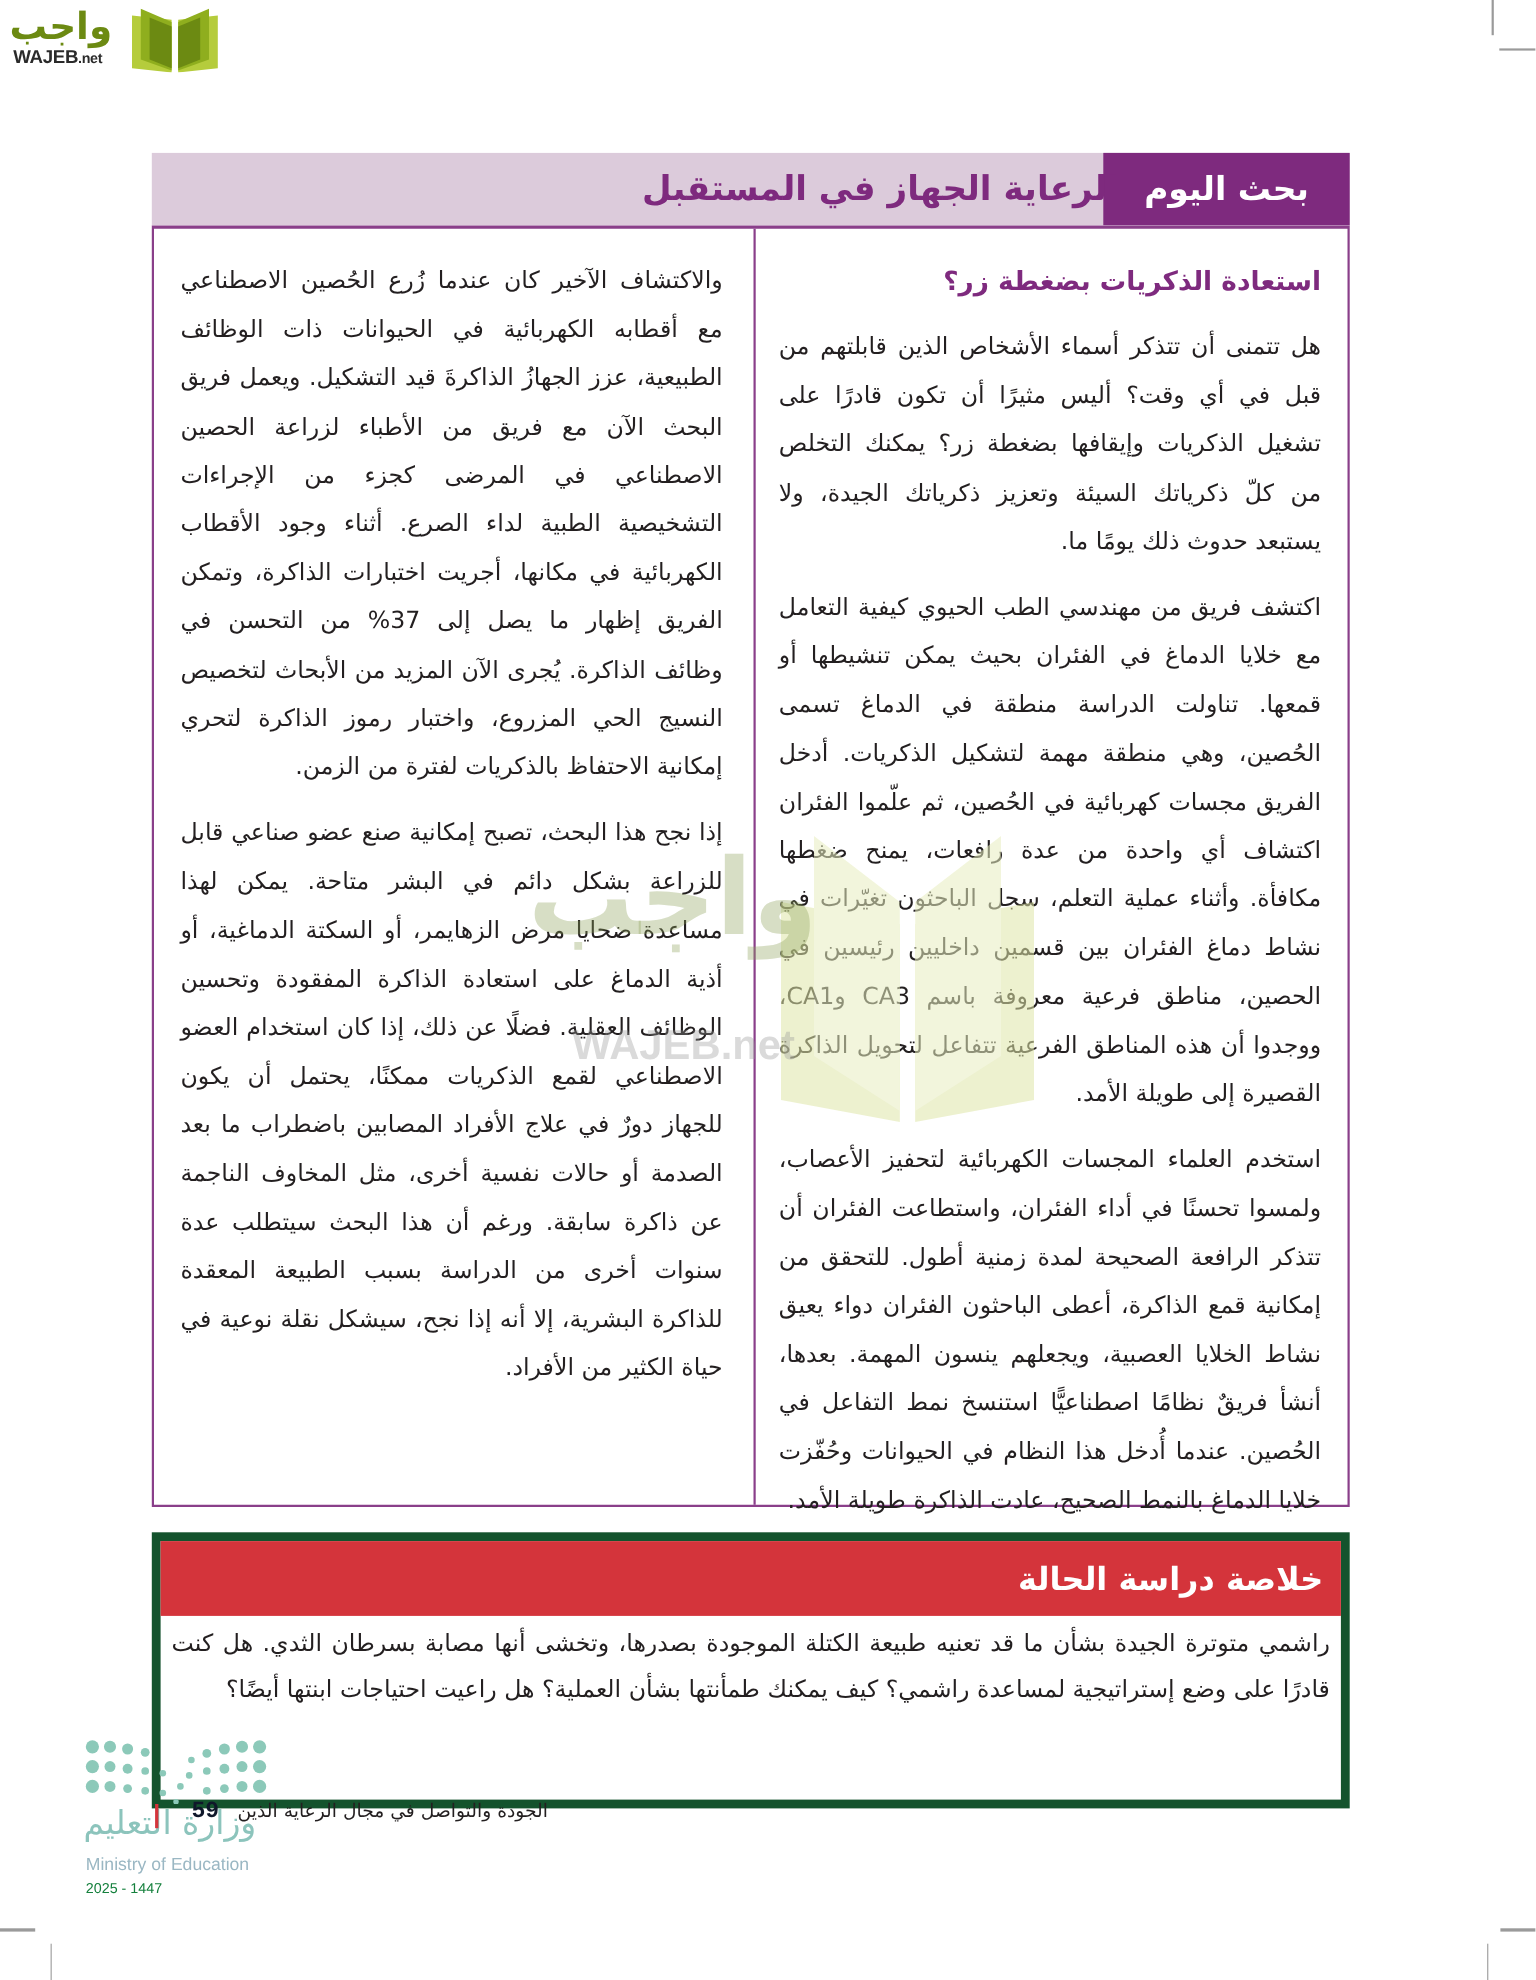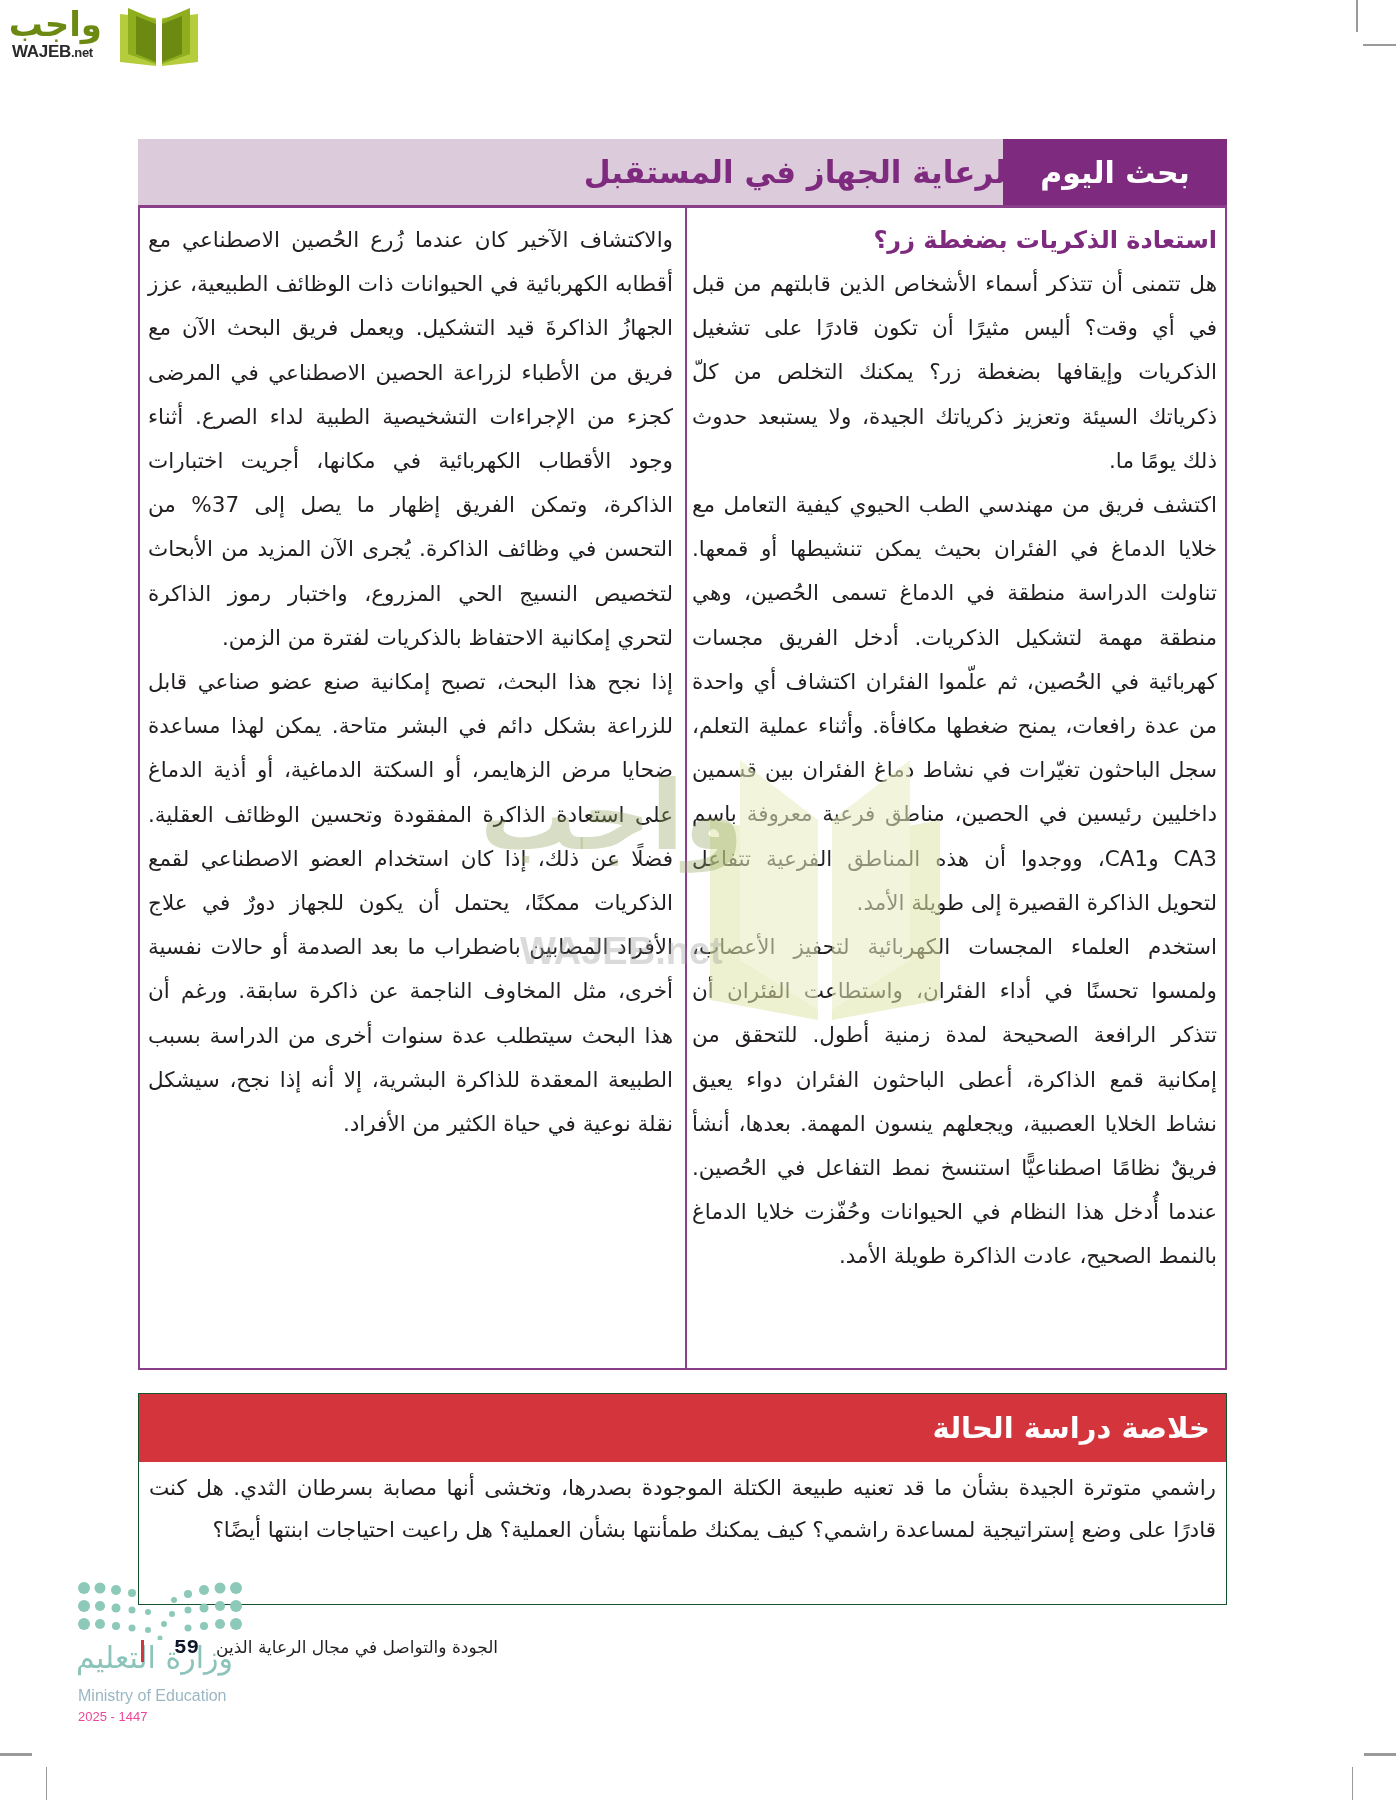--- a/index.html
+++ b/index.html
@@ -22,38 +22,38 @@
     .banner { position: absolute; left: 138px; top: 139px; width: 1089px; height: 66px; background: #dccbdb; }
     .banner-tag { position: absolute; right: 0; top: 0; width: 224px; height: 66px; background: #7e2a7e; color: #ffffff; font-weight: bold; font-size: 30px; display: flex; align-items: center; justify-content: center; direction: rtl; }
     .banner-title { position: absolute; right: 210px; top: 0; height: 66px; display: flex; align-items: center; direction: rtl; color: #7e2a7e; font-weight: bold; font-size: 31px; }
 
     
     .columns { position: absolute; left: 138px; top: 205px; width: 1089px; height: 1165px; border: 2px solid #8a3f8a; border-top: 3px solid #8a3f8a; box-sizing: border-box; background: #fff; }
     .col-divider { position: absolute; left: 545px; top: 0; bottom: 0; width: 2px; background: #8a3f8a; }
     .col { position: absolute; top: 0; direction: rtl; text-align: justify; text-align-last: right; font-size: 21.5px; line-height: 44.2px; }
     .col-right { right: 8px; width: 525px; top: 10px; }
     .col-left { left: 8px; width: 525px; top: 10px; }
-    .col p { margin: 0; }
+    .col p { margin: 16px; }
     .section-heading { color: #7e2a7e; font-weight: bold; font-size: 24px; line-height: 44px; margin: 0 0 0 0; }
 
     
     .watermark { position: absolute; left: 700px; top: 760px; pointer-events: none; opacity: 0.55; }
     .watermark-text { position: absolute; left: 480px; top: 760px; font-size: 96px; font-weight: bold; color: rgba(140,160,90,0.35); direction: rtl; pointer-events: none; }
     .watermark-en { position: absolute; left: 520px; top: 930px; font-family: "Liberation Sans", sans-serif; font-size: 38px; font-weight: bold; color: rgba(150,150,150,0.35); pointer-events: none; }
 
     
-    .summary { position: absolute; left: 138px; top: 1393px; width: 1089px; height: 212px; border: 1px solid #14532d; box-sizing: border-box; background: #fff; }
+    .summary { position: absolute; left: 138px; top: 1393px; width: 1089px; height: 251px; border: 8px solid #14532d; box-sizing: border-box; background: #fff; }
     .summary-head { height: 68px; background: #d4343b; color: #ffffff; font-weight: bold; font-size: 29px; direction: rtl; display: flex; align-items: center; padding-right: 16px; box-sizing: border-box; }
     .summary-body { direction: rtl; text-align: justify; text-align-last: right; font-size: 21.5px; line-height: 42px; padding: 5px 10px 0 10px; }
 
     
     .moe-dots { position: absolute; left: 76px; top: 1580px; }
     .moe-ar { position: absolute; left: 76px; top: 1640px; font-size: 30px; color: #8cc4bc; direction: rtl; width: 168px; text-align: left; letter-spacing: 2px; }
     .moe-en { position: absolute; left: 78px; top: 1687px; font-family: "Liberation Sans", sans-serif; font-size: 16px; color: #9ab7c3; }
-    .moe-year { position: absolute; left: 78px; top: 1709px; font-family: "Liberation Sans", sans-serif; font-size: 13px; color: #ec4899; }
+    .moe-year { position: absolute; left: 78px; top: 1709px; font-family: "Liberation Sans", sans-serif; font-size: 13px; color: #15803d; }
     .page-bar { position: absolute; left: 141px; top: 1640px; width: 3px; height: 22px; background: #d4343b; }
     .page-number { position: absolute; left: 174px; top: 1636px; font-family: Liberation Mono, monospace; font-weight: bold; font-size: 21px; color: #0f172a; }
     .book-title { position: absolute; left: 216px; top: 1637px; font-size: 17px; color: #231f20; direction: rtl; }
   </style>
 </head>
 <body>
 
 <div class="crop" style="left:1356px;top:0;width:2px;height:32px;"></div>
 <div class="crop" style="left:1363px;top:44px;width:33px;height:2px;"></div>
 <div class="crop" style="left:0;top:1753px;width:32px;height:3px;"></div>

